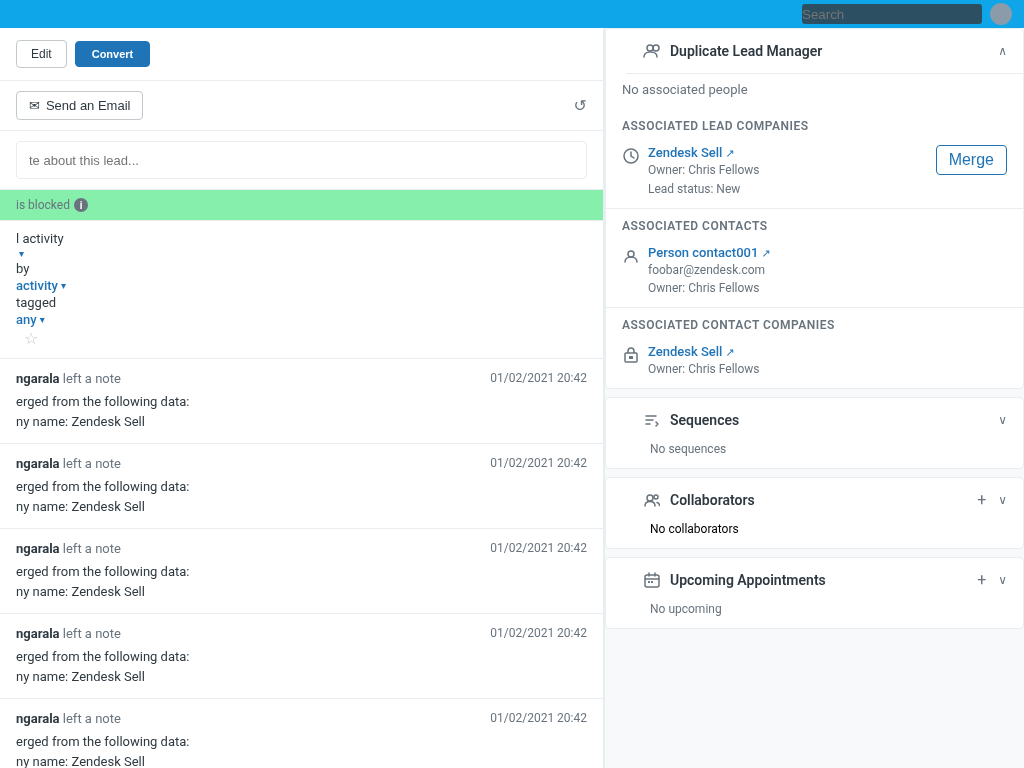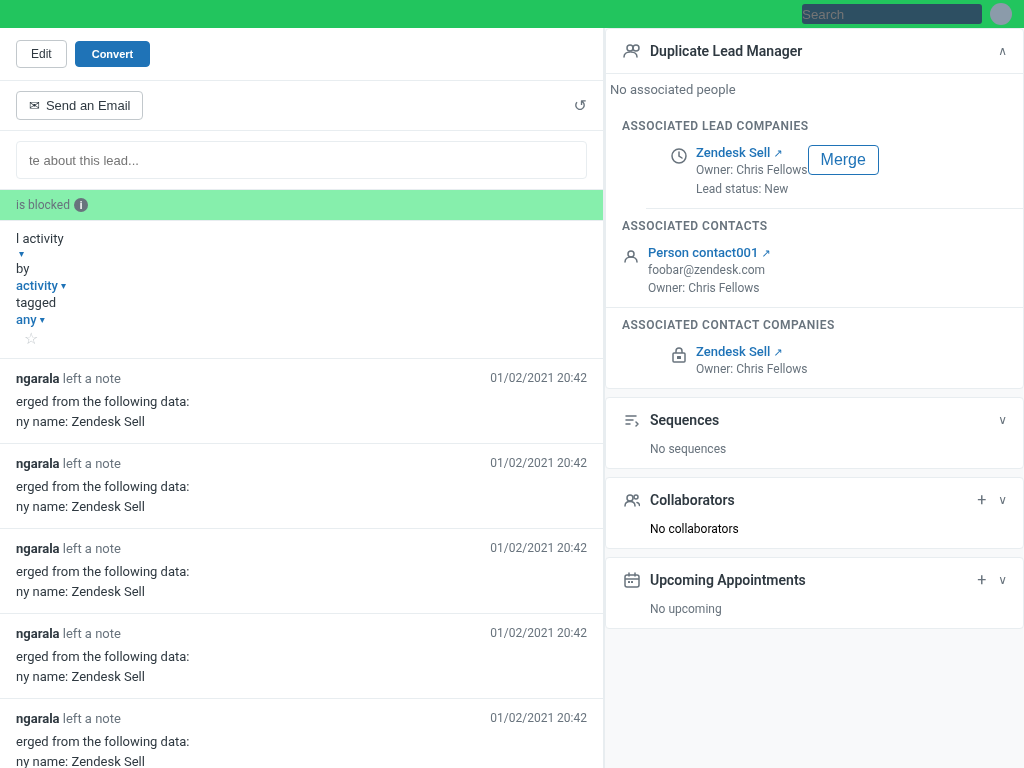--- a/index.html
+++ b/index.html
@@ -7,21 +7,21 @@
       font-family: -apple-system, BlinkMacSystemFont, 'Segoe UI', Roboto, sans-serif;
       font-size: 13px;
       background: #f3f4f6;
       color: #2f3941;
       height: 768px;
       overflow: hidden;
     }
 
     
     .top-nav {
-      background: #22c55e;
+      background: #0ea5e9;
       height: 28px;
       display: flex;
       align-items: center;
       justify-content: flex-end;
       padding: 0 12px;
       gap: 8px;
     }
     .top-nav-search {
       width: 180px;
       height: 20px;
@@ -239,20 +239,21 @@
       overflow: hidden;
     }
 
     .section-header {
       display: flex;
       align-items: center;
       padding: 12px 16px;
       cursor: pointer;
       gap: 8px;
       border-bottom: 1px solid #e8edf0;
+      margin-left: 20px;
     }
     .section-header.no-border {
       border-bottom: none;
     }
     .section-title {
       font-size: 14px;
       font-weight: 600;
       color: #2f3941;
       flex: 1;
     }
@@ -273,39 +274,38 @@
     .section-plus {
       color: #68737d;
       font-size: 16px;
       cursor: pointer;
       margin-right: 4px;
     }
 
     .no-associated {
       color: #68737d;
       font-size: 13px;
-      padding: 8px 4px 12px;
+      padding: 8px 16px 12px;
     }
 
     .subsection-label {
       font-size: 12px;
       font-weight: 600;
       color: #68737d;
       text-transform: uppercase;
       letter-spacing: 0.5px;
       padding: 10px 16px 6px;
     }
 
     .company-row {
-      padding: 6px 24px 10px;
+      padding: 6px 16px 10px;
       display: flex;
       align-items: flex-start;
-      justify-content: flex-start;
-      border-bottom: 1px solid #e8edf0;
-      margin-left: 40px;
+      justify-content: space-between;
+      border-bottom: 1px solid #e8edf0;
     }
     .company-info {
       display: flex;
       align-items: flex-start;
       gap: 8px;
     }
     .company-icon {
       width: 18px;
       height: 18px;
       display: flex;

